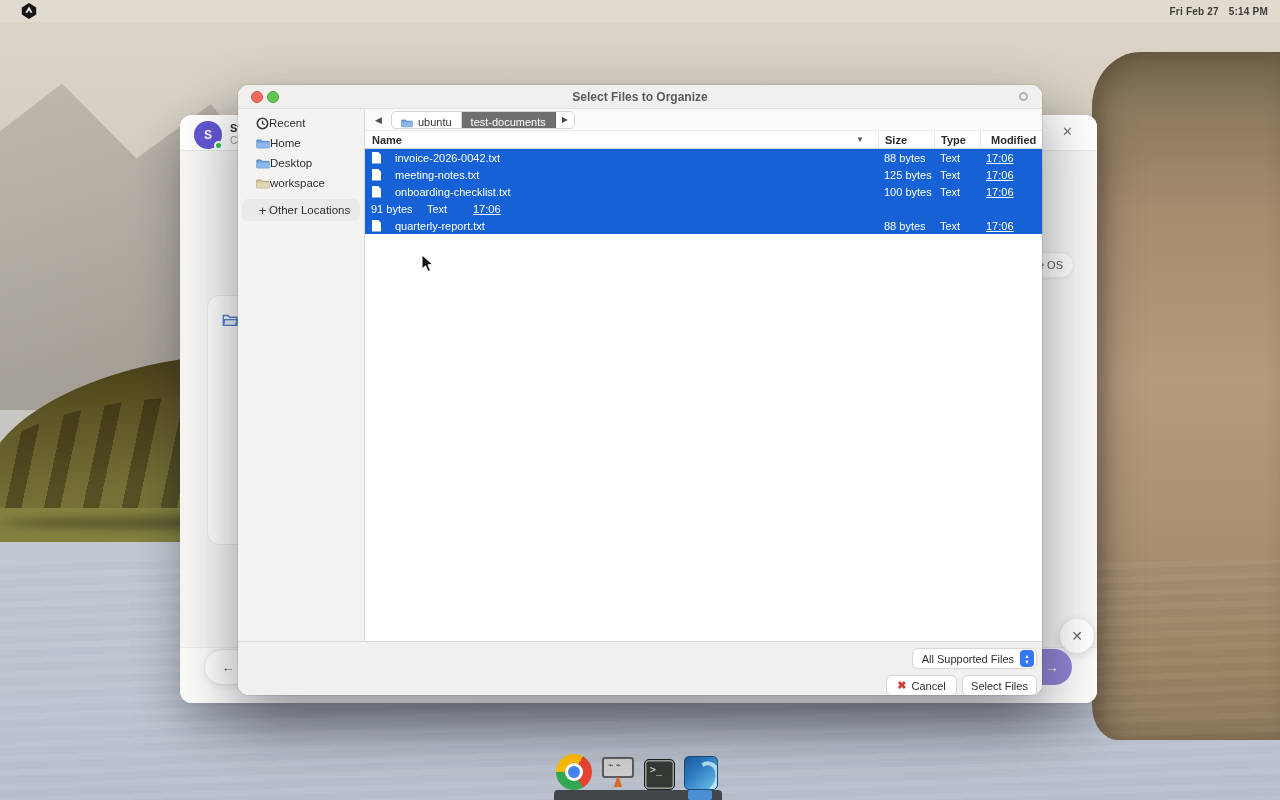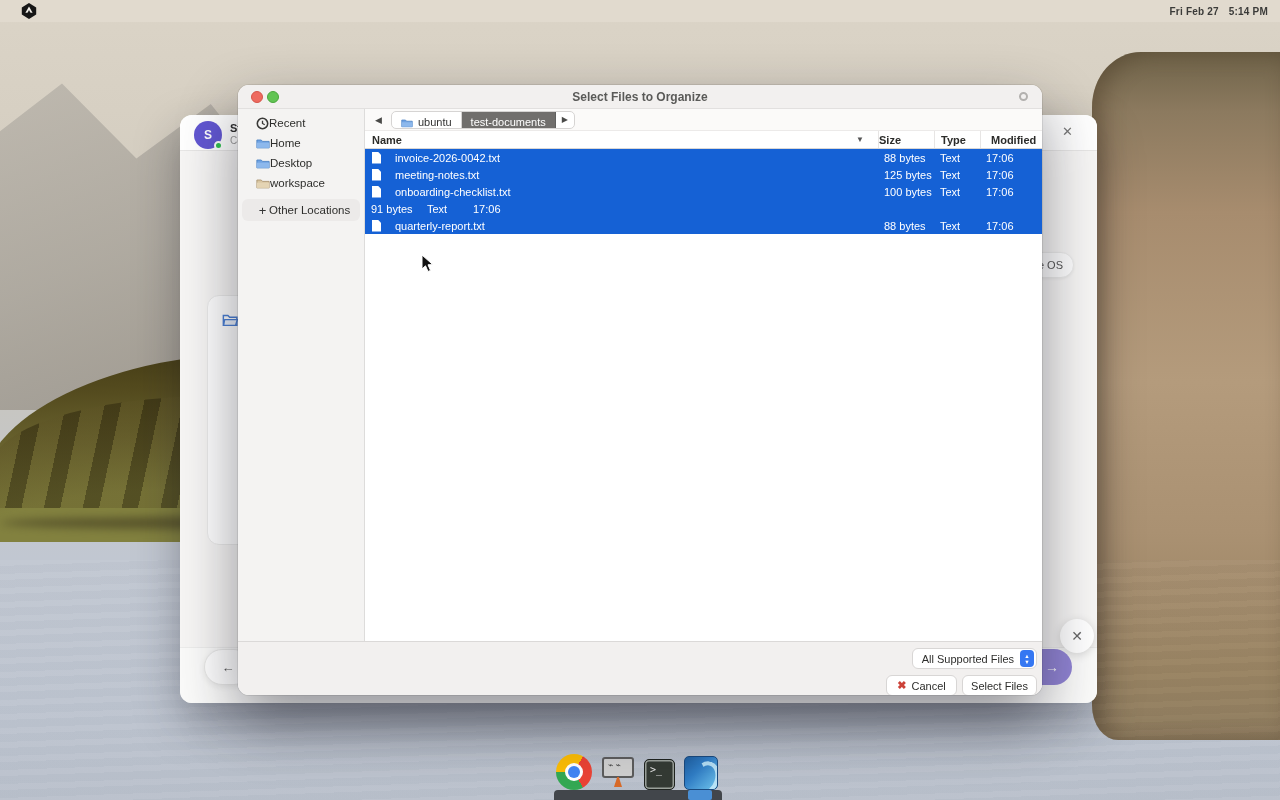--- a/index.html
+++ b/index.html
@@ -77,31 +77,31 @@
   .crumb-back { margin-left:10px; font-size:9px; color:#4a4a48; }
   .crumbs { display:flex; margin-left:9px; height:18px; border:1px solid #d6d4d3; border-radius:5px; overflow:hidden; background:#fff; }
   .crumb { display:flex; align-items:flex-end; gap:5px; padding:0 9px; font-size:11px; color:#333; border-right:1px solid #d6d4d3; }
   .crumb.active { background:#716f6d; color:#fff; border-right:1px solid #616160; }
   .crumb-fwd { display:flex; align-items:center; padding:0 6px; font-size:8px; color:#4a4a48; }
 
   .thead { position:absolute; left:0; top:22px; width:677px; height:18px; display:flex; align-items:center;
     border-bottom:1px solid #d9d7d6; font-size:11px; font-weight:bold; color:#2c2c2a; background:#fff; }
   .th-name { flex:1; padding-left:7px; }
   .th-sort { width:22px; font-size:8px; color:#555; font-weight:normal; }
-  .th-size { width:56px; border-left:1px solid #e7e5e4; height:100%; display:flex; align-items:center; }
+  .th-size { width:56px; border-left:1px solid #e7e5e4; padding-left:6px; height:100%; display:flex; align-items:center; }
   .th-type { width:46px; border-left:1px solid #e7e5e4; padding-left:6px; height:100%; display:flex; align-items:center; }
   .th-mod  { width:62px; border-left:1px solid #e7e5e4; padding-left:10px; height:100%; display:flex; align-items:center; }
 
   .rows { position:absolute; left:0; top:40px; width:677px; }
   .frow { display:flex; align-items:center; height:17px; background:var(--selection-blue,#1561d5); color:#fff; font-size:11px; }
   .fc-name { flex:1; padding-left:7px; display:flex; align-items:center; gap:14px; }
   .doc-icon { width:9px; height:12px; background:#fff; clip-path:polygon(0 0,64% 0,100% 28%,100% 100%,0 100%); flex:0 0 auto; }
   .fc-size { width:56px; padding-left:6px; }
   .fc-type { width:46px; padding-left:6px; }
-  .fc-mod  { width:62px; padding-left:6px; }
+  .fc-mod  { width:62px; padding-left:6px;text-decoration:underline; }
 
   .dlg-footer { position:absolute; left:0; bottom:0; width:804px; height:54px; background:#f2f0ef; border-top:1px solid #dbd9d8; }
   .filter-chip { position:absolute; right:5px; top:6px; height:21px; display:flex; align-items:center;
     background:#fff; border:1px solid #d8d6d5; border-radius:6px; padding:0 2px 0 9px; font-size:11px; color:#2e2e2c; gap:6px; }
   .stepper { width:14px; height:17px; background:var(--stepper-blue,#3577f2); border-radius:4px; display:flex; flex-direction:column;
     align-items:center; justify-content:center; color:#fff; font-size:5.5px; line-height:6px; }
   .btn { position:absolute; top:33px; height:21px; background:#fff; border:1px solid #d8d6d5; border-radius:6px;
     font-size:11px; color:#2e2e2c; display:flex; align-items:center; justify-content:center; gap:5px; }
   .btn-cancel { left:648px; width:71px; }
   .btn-cancel .x { color:var(--cancel-x-red,#cc4238); font-size:11px; font-weight:bold; }

